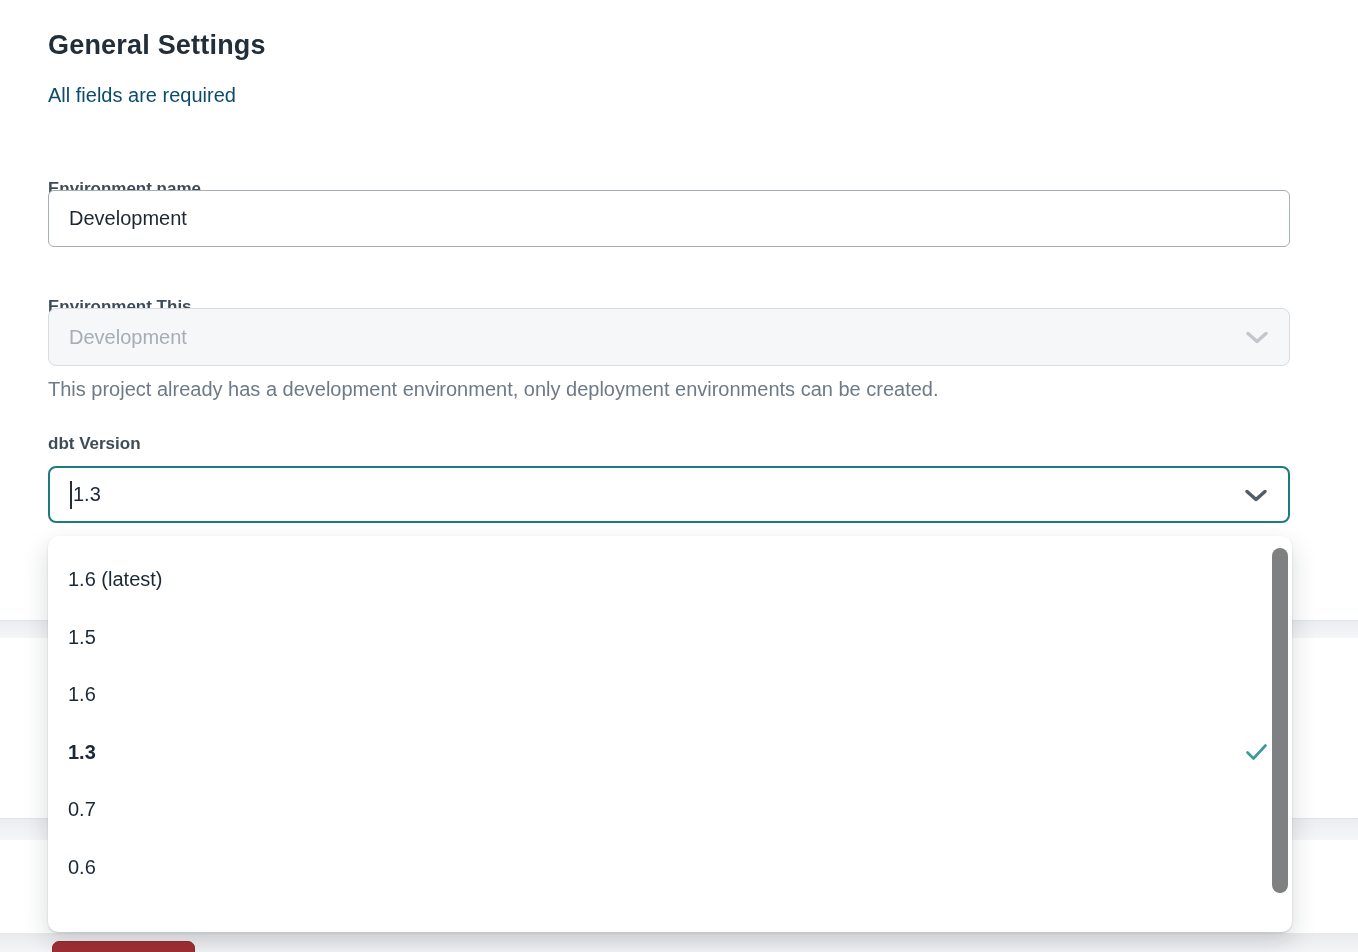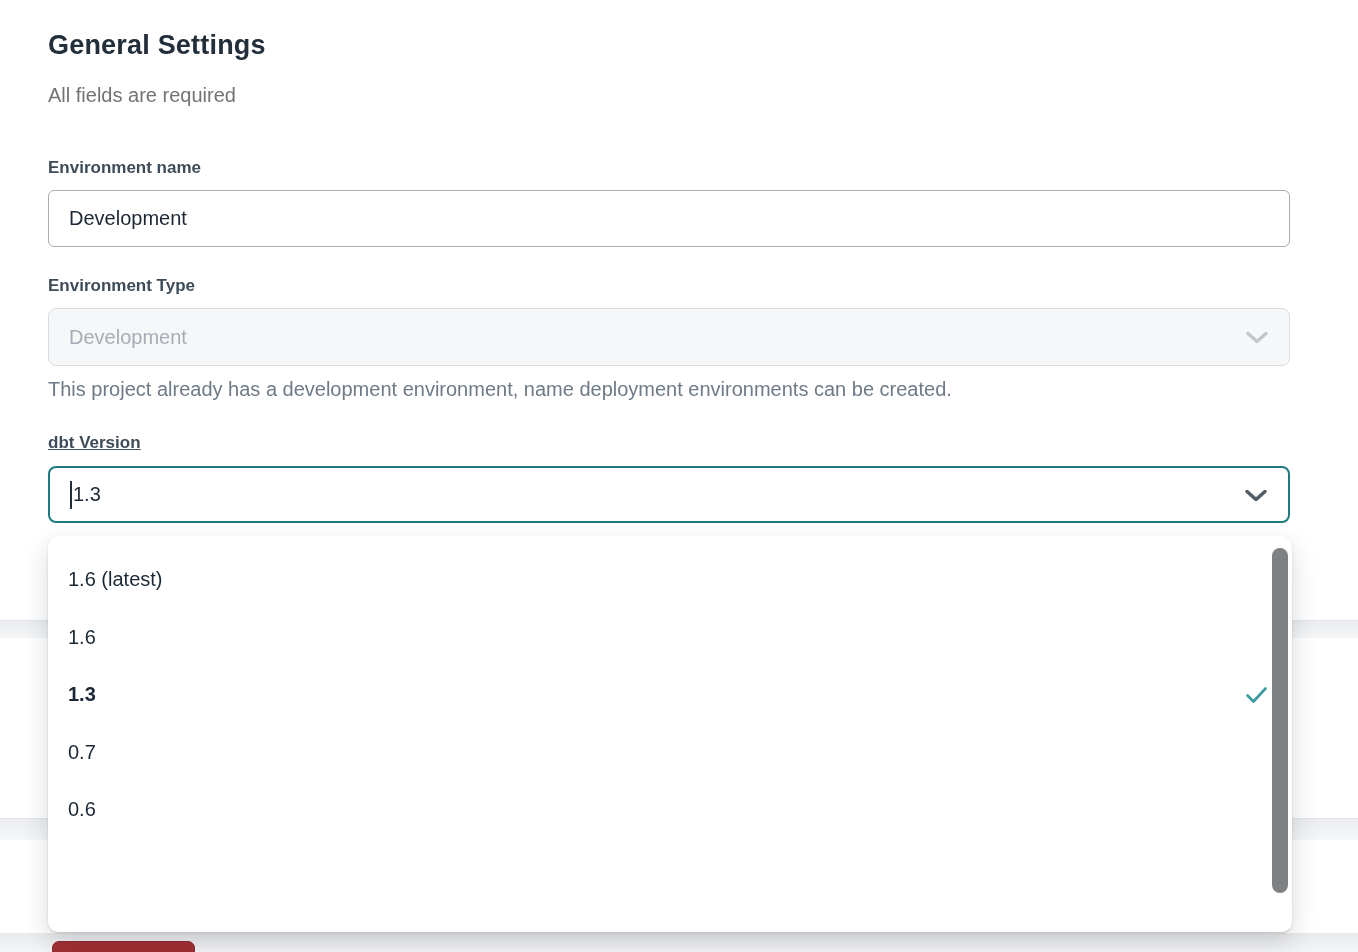--- a/index.html
+++ b/index.html
@@ -12,25 +12,25 @@
     background:linear-gradient(#ebedf0,#f5f6f8); border-top:1px solid #e2e5e8; }
   .gap-1 { top:620px; height:18px; }
   .gap-2 { top:818px; height:22px; }
   .page-bottom { position:absolute; left:0; top:933px; width:1358px; height:19px;
     background:linear-gradient(#e9eaec,#f4f5f7); }
 
   
   .page-title { position:absolute; left:48px; top:30px;
     font-size:27px; font-weight:700; color:#222e3a; letter-spacing:.2px; }
   .page-subtitle { position:absolute; left:48px; top:84px;
-    font-size:20px; color:#737373; }
+    font-size:20px; color:#0c4a6e; }
 
   .field-label { position:absolute; left:48px;
-    font-size:17px; font-weight:700; color:#3e4b58; }
-  .lbl-1 { top:158px; } .lbl-2 { top:276px; } .lbl-3 { top:433px;text-decoration:underline; }
+    font-size:17px; font-weight:700; color:#3e4b58;margin-top:21px; }
+  .lbl-1 { top:158px; } .lbl-2 { top:276px; } .lbl-3 { top:413px; }
 
   .text-input { position:absolute; left:48px; width:1242px; height:57px;
     border:1px solid #a6aeb6; border-radius:6px; background:#ffffff;
     font-family:"Liberation Sans", sans-serif; font-size:20px; color:#1c2733;
     padding:0 20px; outline:none; }
   .input-name { top:190px; }
 
   .select { position:absolute; left:48px; width:1242px; height:58px;
     border-radius:8px; display:flex; align-items:center;
     padding:0 20px; font-size:20px; }
@@ -75,46 +75,49 @@
   <div class="page-bottom"></div>
 
   <div class="danger-button"></div>
 
   <h1 class="page-title">General Settings</h1>
   <div class="page-subtitle">All fields are required</div>
 
   <label class="field-label lbl-1">Environment name</label>
   <input class="text-input input-name" type="text" value="Development" style="">
 
-  <label class="field-label lbl-2">Environment Type</label>
+  <label class="field-label lbl-2">Environment This</label>
   <div class="select select-disabled">
     <span>Development</span>
     <span class="chevron">
       <svg width="24" height="13" viewBox="0 0 24 13">
         <polyline points="3,3 12,11 21,3" fill="none" stroke="#c3c7cb" stroke-width="3.5" stroke-linecap="round" stroke-linejoin="round"></polyline>
       </svg>
     </span>
   </div>
-  <div class="help-text">This project already has a development environment, name deployment environments can be created.</div>
+  <div class="help-text">This project already has a development environment, only deployment environments can be created.</div>
 
   <label class="field-label lbl-3">dbt Version</label>
   <div class="select select-focused" role="combobox" aria-expanded="true">
     <span class="caret"></span>
     <span>1.3</span>
     <span class="chevron">
       <svg width="24" height="13" viewBox="0 0 24 13">
         <polyline points="3,3 12,11 21,3" fill="none" stroke="#535b63" stroke-width="3.5" stroke-linecap="round" stroke-linejoin="round"></polyline>
       </svg>
     </span>
   </div>
 
   <div class="dropdown-panel">
     <div class="option-list">
       <div class="option">
         <span>1.6 (latest)</span>
+      </div>
+      <div class="option">
+        <span>1.5</span>
       </div>
       <div class="option">
         <span>1.6</span>
       </div>
       <div class="option selected">
         <span>1.3</span>
         <span class="check">
           <svg width="23" height="19" viewBox="0 0 23 19">
             <polyline points="2.5,10 8.5,16 20.5,3" fill="none" stroke="#38999f" stroke-width="2.6" stroke-linecap="round" stroke-linejoin="round"></polyline>
           </svg>

